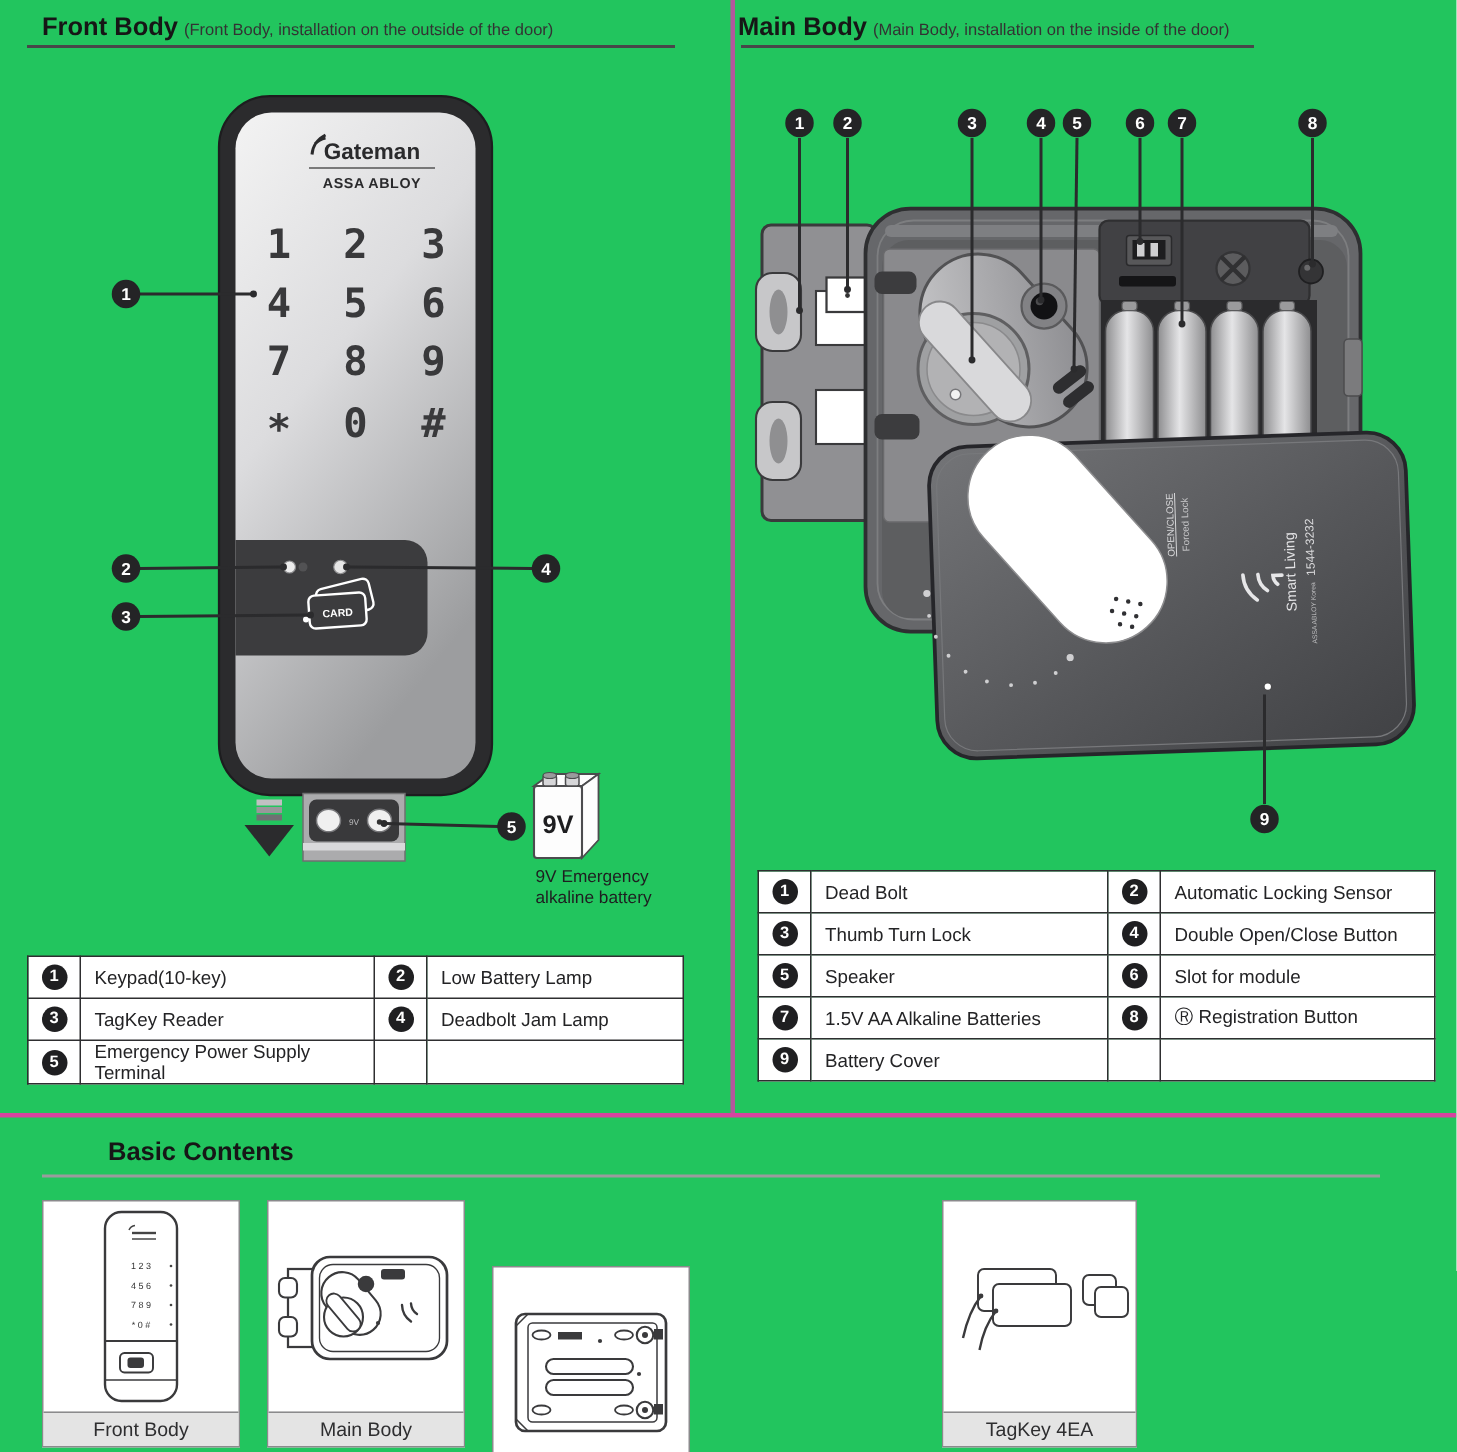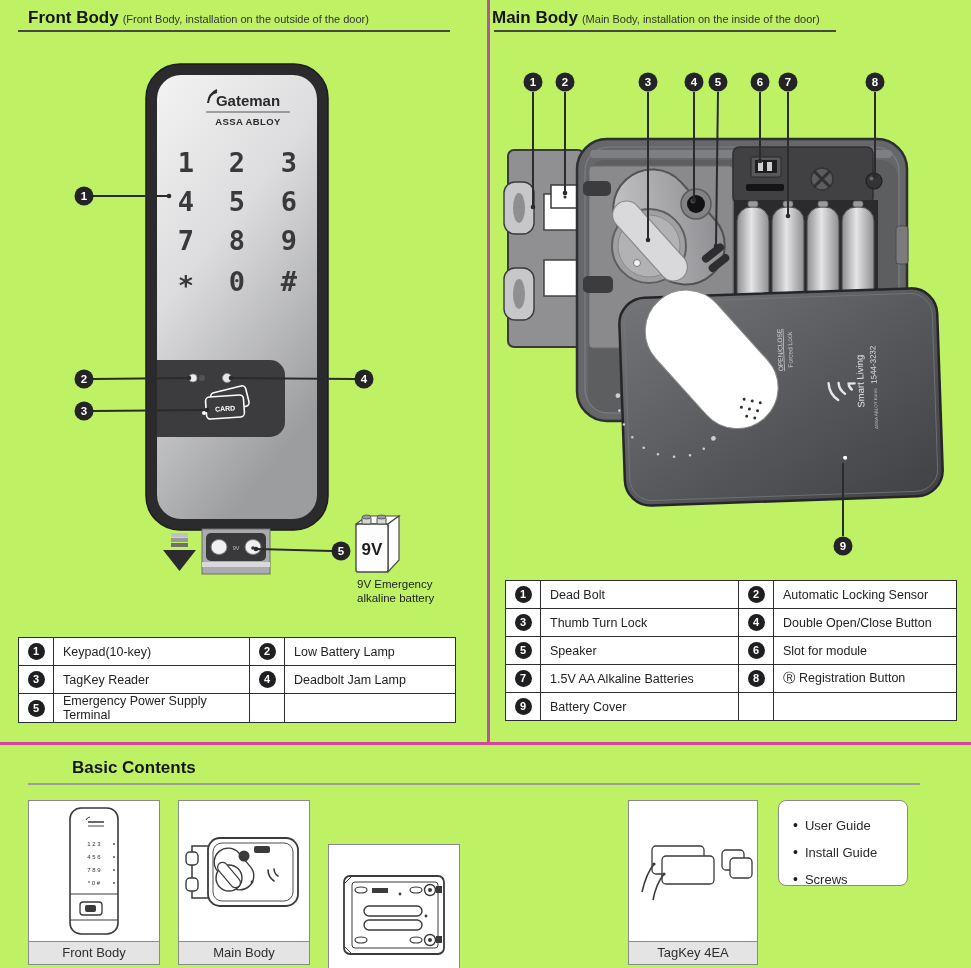--- a/index.html
+++ b/index.html
@@ -1,16 +1,16 @@
 <!DOCTYPE html>
 <html><head>
 <meta charset="utf-8">
 <style>
   html,body{margin:0;padding:0;background:#fff;}
-  #canvas{position:relative;width:971px;height:968px;background:#bef264;
+  #canvas{position:relative;width:971px;height:968px;background:#22c55e;
           font-family:"Liberation Sans",sans-serif;color:#222;overflow:hidden;}
   .abs{position:absolute;}
   
   .sec-head{white-space:nowrap;}
   .sec-title{font-size:17px;font-weight:bold;color:#161616;}
   .sec-sub{font-size:11px;color:#333;margin-left:4px;}
   .head-rule{height:2px;background:#474749;}
   
   .vdiv{width:3px;background:#b1589c;}
   .hdiv{height:3px;background:#d6449f;}
@@ -468,19 +468,14 @@
         <path d="M34,72 q-8,10 -11,26" fill="none" stroke="#3a3a3c" stroke-width="1.6"></path>
         <circle cx="24" cy="62" r="1.6" fill="#3a3a3c"></circle>
           <circle cx="34" cy="72" r="1.6" fill="#3a3a3c"></circle>
         <rect x="92" y="48" width="22" height="20" rx="4" fill="#fff" stroke="#3a3a3c" stroke-width="1.3"></rect>
         <rect x="100" y="56" width="22" height="20" rx="4" fill="#fff" stroke="#3a3a3c" stroke-width="1.3"></rect>
       </svg>
     </div>
     <div class="bc-cap">TagKey 4EA</div>
   </div>
 
-  <div class="abs guide-box" style="left:778px;top:800px;width:130px;height:86px;">
-    <div class="guide-item">User Guide</div>
-    <div class="guide-item">Install Guide</div>
-    <div class="guide-item">Screws</div>
-  </div>
 
 </div>
 
 </body></html>

